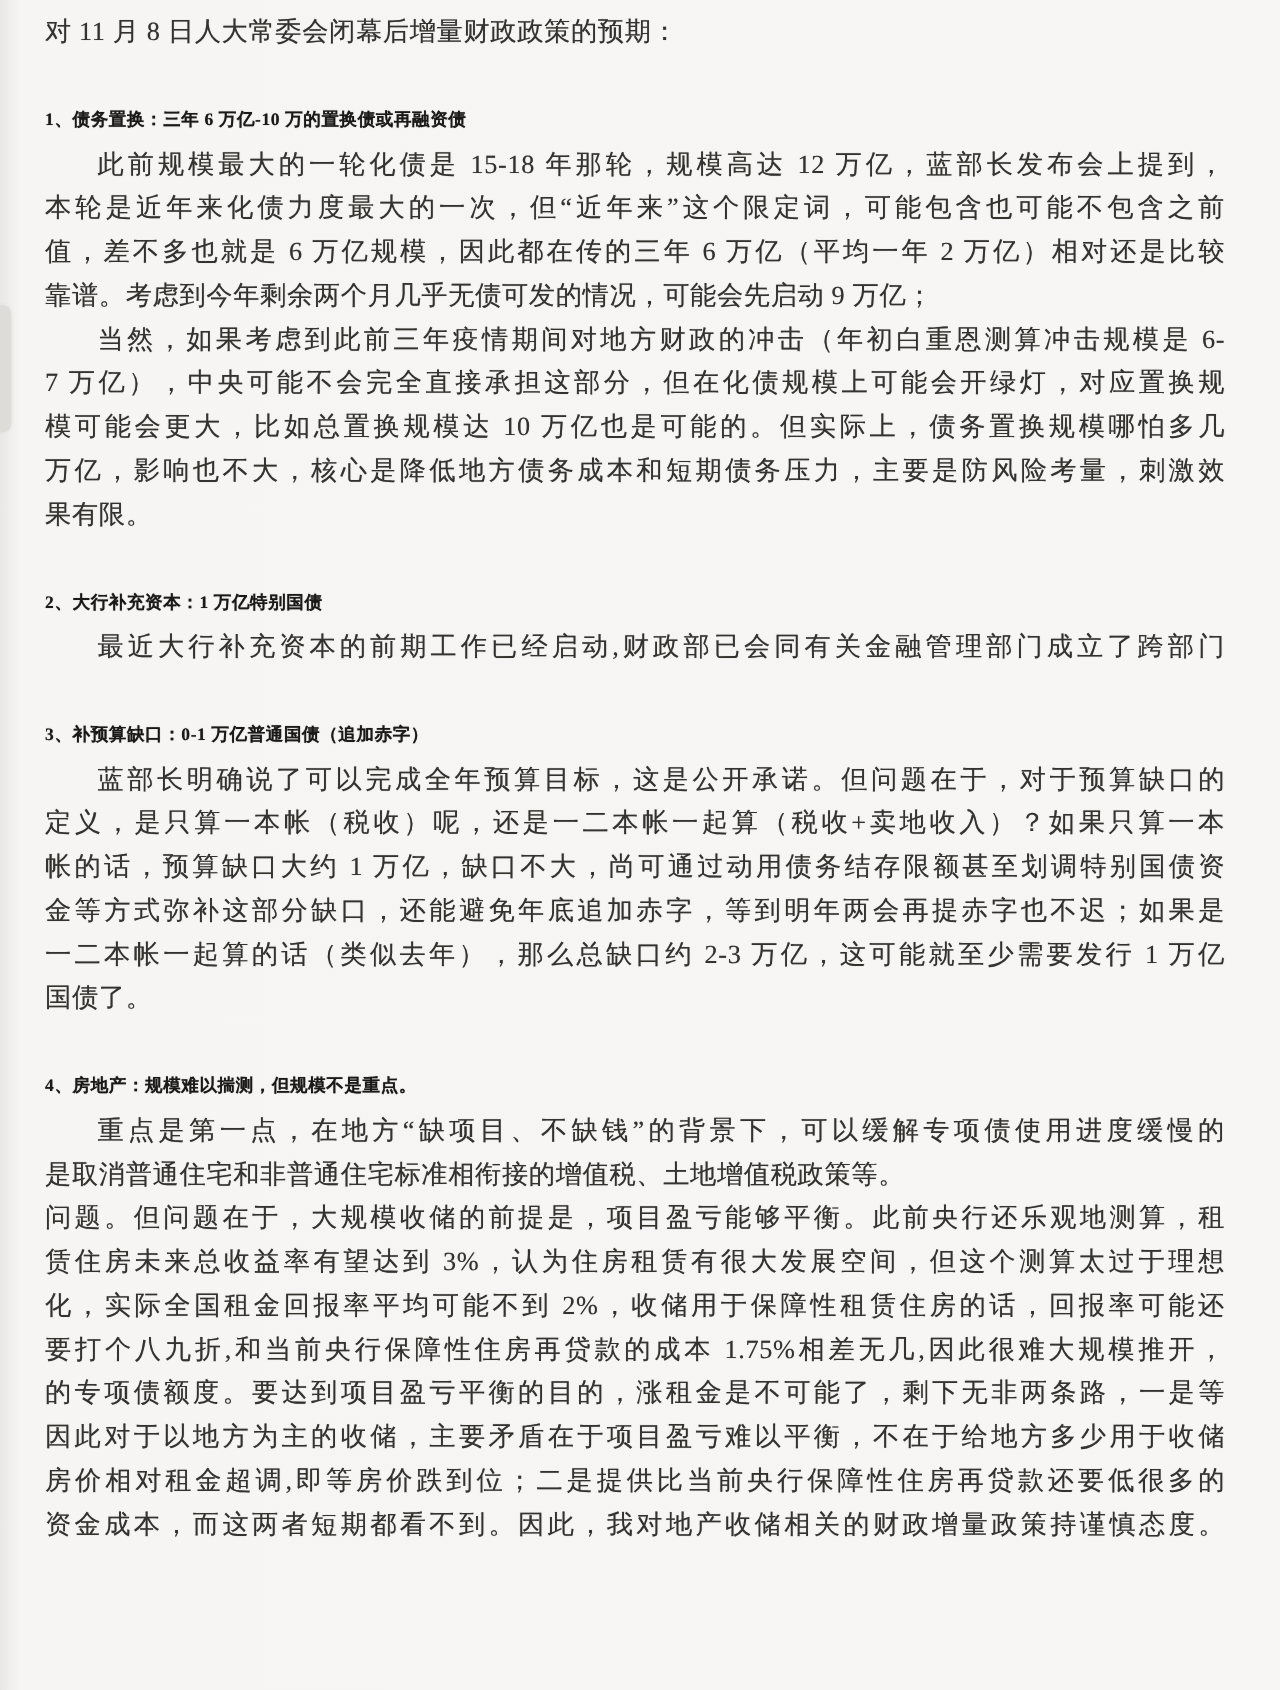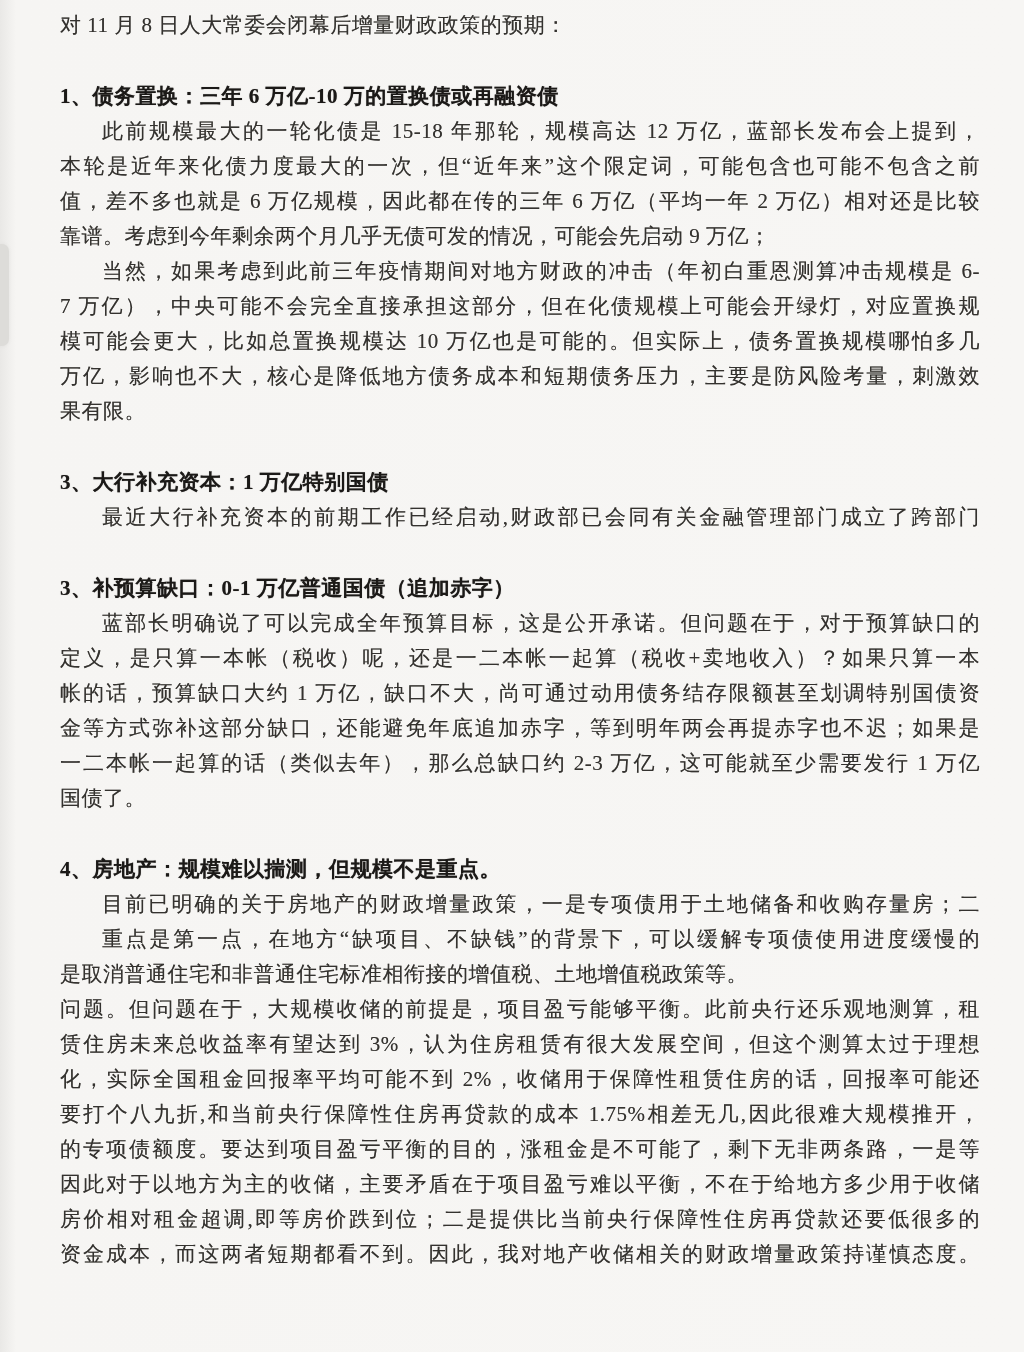--- a/index.html
+++ b/index.html
@@ -8,21 +8,21 @@
     background:
       linear-gradient(to right, #e9e8e6 0px, #f6f5f3 16px, #f7f6f4 100%);
     font-family: "Liberation Serif", "DejaVu Serif", serif;
     overflow: hidden;
     position: relative;
   }
   .doc {
     position: relative;
     box-sizing: border-box;
     width: 1024px; height: 1352px;
-    padding: 8px 44px 0 60px;
+    padding: 8px 44px 0 36px;
     color: #2e2c2a;
   }
   .ln {
     font-size: 21px;
     line-height: 35px;
     height: 35px;
     white-space: nowrap;
     text-align: justify;
     text-align-last: justify;
     text-justify: inter-character;
@@ -32,21 +32,21 @@
   }
   .ln.last {
     text-align: left;
     text-align-last: left;
   }
   .ln.ind { text-indent: 2em; }
   .title { margin-bottom: 0; }
   .sec { margin-top: 36px; }
   .hd {
     margin: 0 0 0 0;
-    font-size: 21px;
+    font-size: 14px;
     line-height: 35px;
     height: 35px;
     font-weight: bold;
     color: #1b1917;
     text-shadow: 0 0 0.7px rgba(20,18,16,.6);
     letter-spacing: 0.5px;
     text-align: left;
   }
   
   .edge-tab {
@@ -72,37 +72,36 @@
     <div class="ln">值，差不多也就是 6 万亿规模，因此都在传的三年 6 万亿（平均一年 2 万亿）相对还是比较</div>
     <div class="ln last">靠谱。考虑到今年剩余两个月几乎无债可发的情况，可能会先启动 9 万亿；</div>
     <div class="ln ind">当然，如果考虑到此前三年疫情期间对地方财政的冲击（年初白重恩测算冲击规模是 6-</div>
     <div class="ln">7 万亿），中央可能不会完全直接承担这部分，但在化债规模上可能会开绿灯，对应置换规</div>
     <div class="ln">模可能会更大，比如总置换规模达 10 万亿也是可能的。但实际上，债务置换规模哪怕多几</div>
     <div class="ln">万亿，影响也不大，核心是降低地方债务成本和短期债务压力，主要是防风险考量，刺激效</div>
     <div class="ln last">果有限。</div>
   </div>
 
   <div class="sec">
-    <h2 class="hd">3、大行补充资本：1 万亿特别国债</h2>
+    <h2 class="hd">2、大行补充资本：1 万亿特别国债</h2>
     <div class="ln ind">最近大行补充资本的前期工作已经启动,财政部已会同有关金融管理部门成立了跨部门</div>
   </div>
 
   <div class="sec">
     <h2 class="hd">3、补预算缺口：0-1 万亿普通国债（追加赤字）</h2>
     <div class="ln ind">蓝部长明确说了可以完成全年预算目标，这是公开承诺。但问题在于，对于预算缺口的</div>
     <div class="ln">定义，是只算一本帐（税收）呢，还是一二本帐一起算（税收+卖地收入）？如果只算一本</div>
     <div class="ln">帐的话，预算缺口大约 1 万亿，缺口不大，尚可通过动用债务结存限额甚至划调特别国债资</div>
     <div class="ln">金等方式弥补这部分缺口，还能避免年底追加赤字，等到明年两会再提赤字也不迟；如果是</div>
     <div class="ln">一二本帐一起算的话（类似去年），那么总缺口约 2-3 万亿，这可能就至少需要发行 1 万亿</div>
     <div class="ln last">国债了。</div>
   </div>
 
   <div class="sec">
     <h2 class="hd">4、房地产：规模难以揣测，但规模不是重点。</h2>
-    <div class="ln ind">目前已明确的关于房地产的财政增量政策，一是专项债用于土地储备和收购存量房；二</div>
     <div class="ln ind">重点是第一点，在地方“缺项目、不缺钱”的背景下，可以缓解专项债使用进度缓慢的</div>
     <div class="ln last">是取消普通住宅和非普通住宅标准相衔接的增值税、土地增值税政策等。</div>
     <div class="ln">问题。但问题在于，大规模收储的前提是，项目盈亏能够平衡。此前央行还乐观地测算，租</div>
     <div class="ln">赁住房未来总收益率有望达到 3%，认为住房租赁有很大发展空间，但这个测算太过于理想</div>
     <div class="ln">化，实际全国租金回报率平均可能不到 2%，收储用于保障性租赁住房的话，回报率可能还</div>
     <div class="ln">要打个八九折,和当前央行保障性住房再贷款的成本 1.75%相差无几,因此很难大规模推开，</div>
     <div class="ln">的专项债额度。要达到项目盈亏平衡的目的，涨租金是不可能了，剩下无非两条路，一是等</div>
     <div class="ln">因此对于以地方为主的收储，主要矛盾在于项目盈亏难以平衡，不在于给地方多少用于收储</div>
     <div class="ln">房价相对租金超调,即等房价跌到位；二是提供比当前央行保障性住房再贷款还要低很多的</div>
     <div class="ln">资金成本，而这两者短期都看不到。因此，我对地产收储相关的财政增量政策持谨慎态度。</div>

